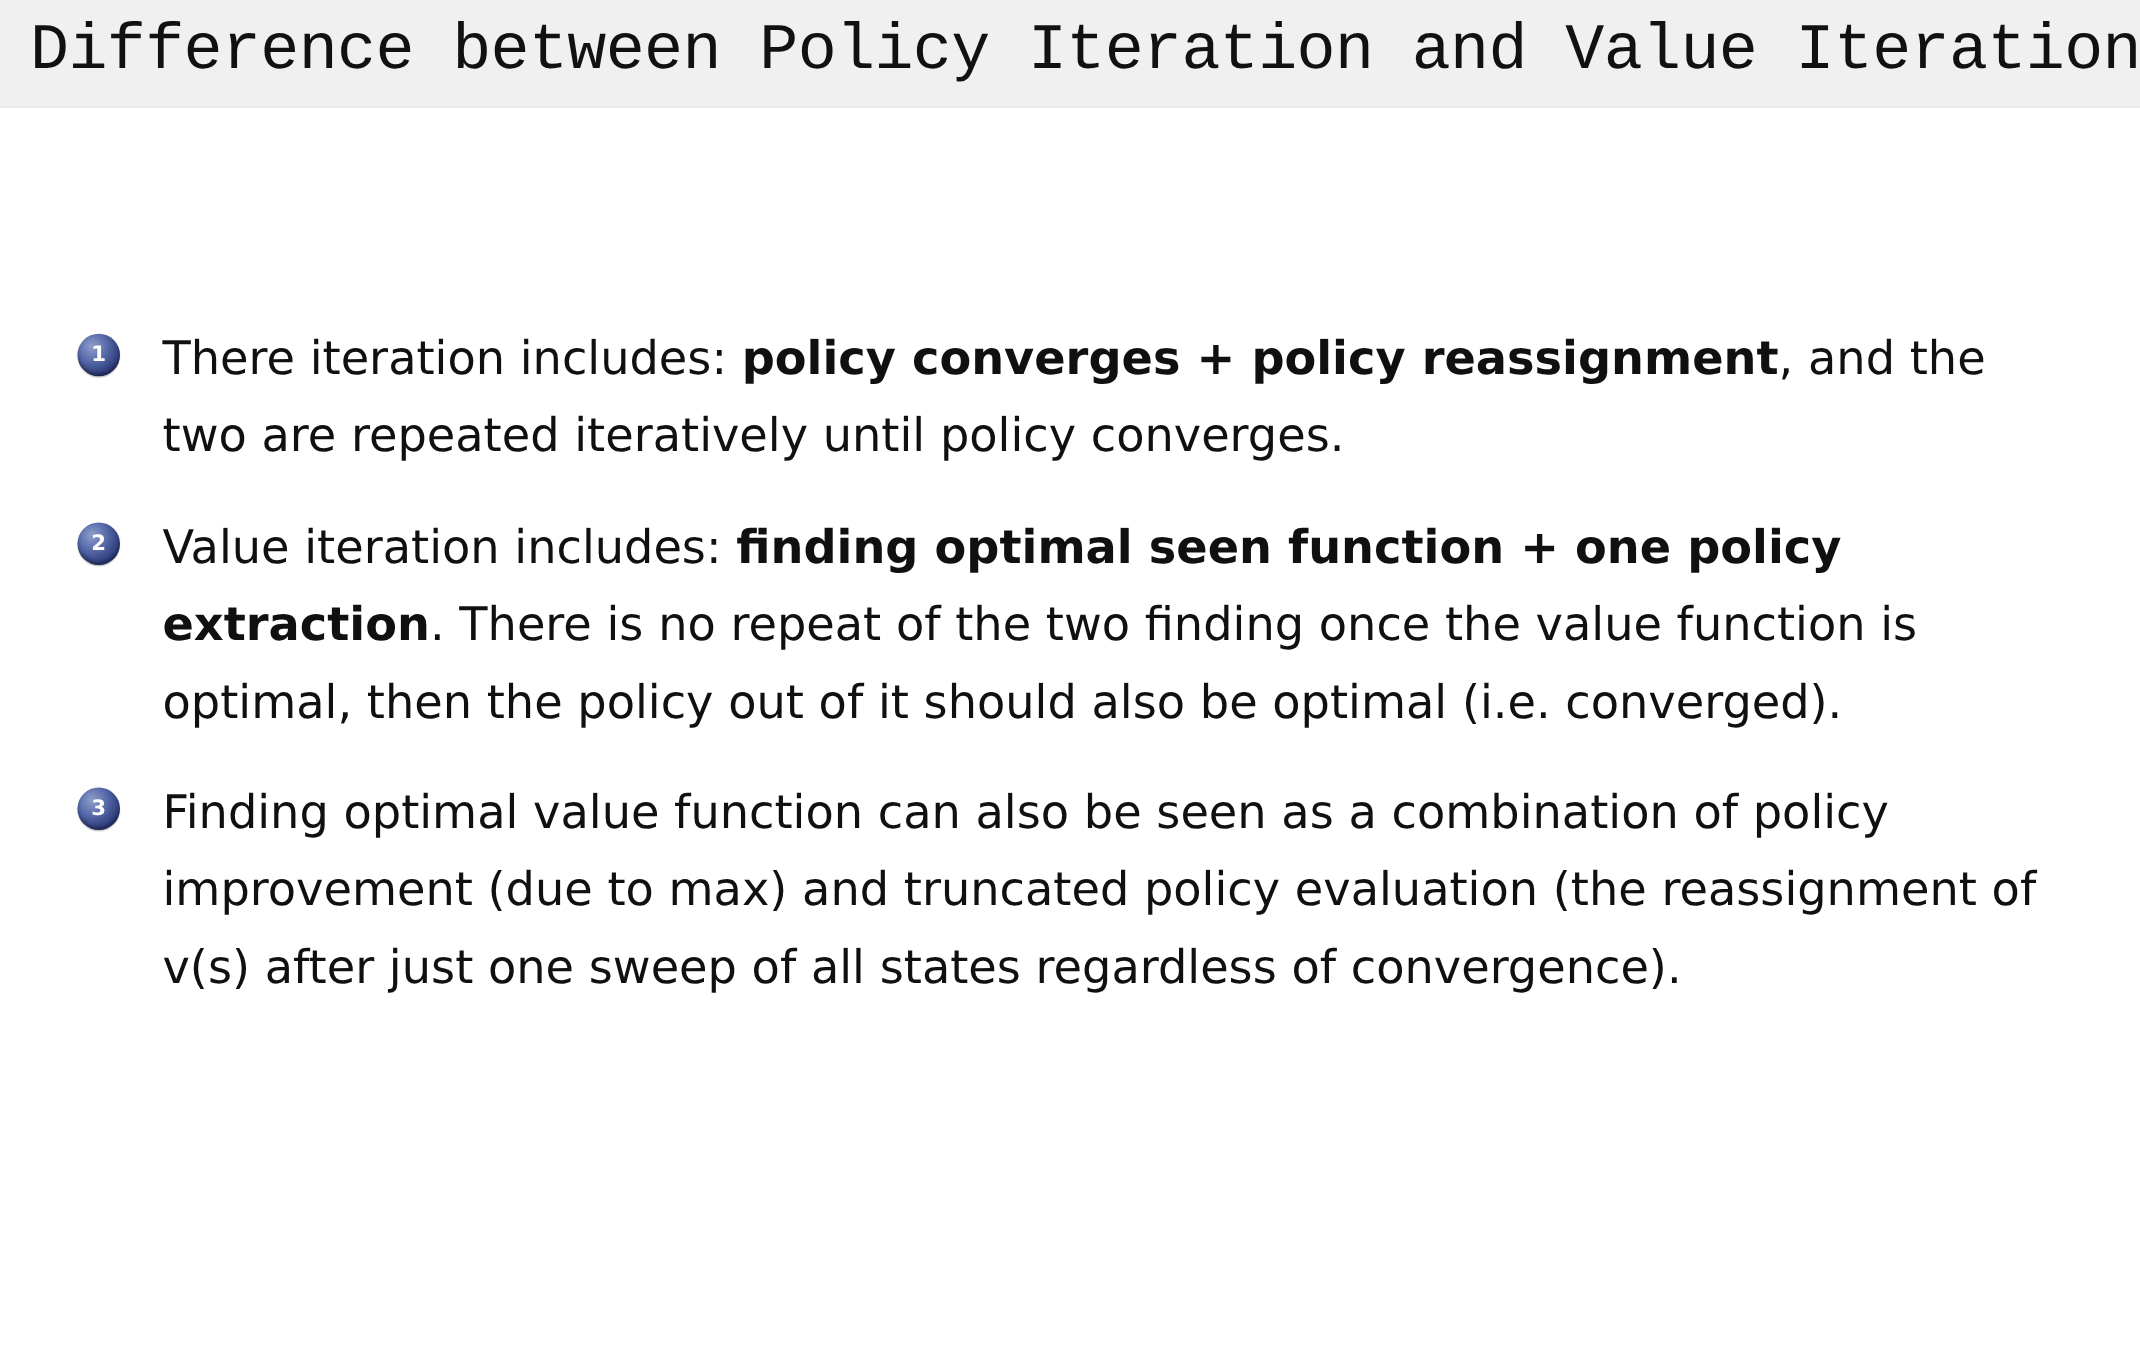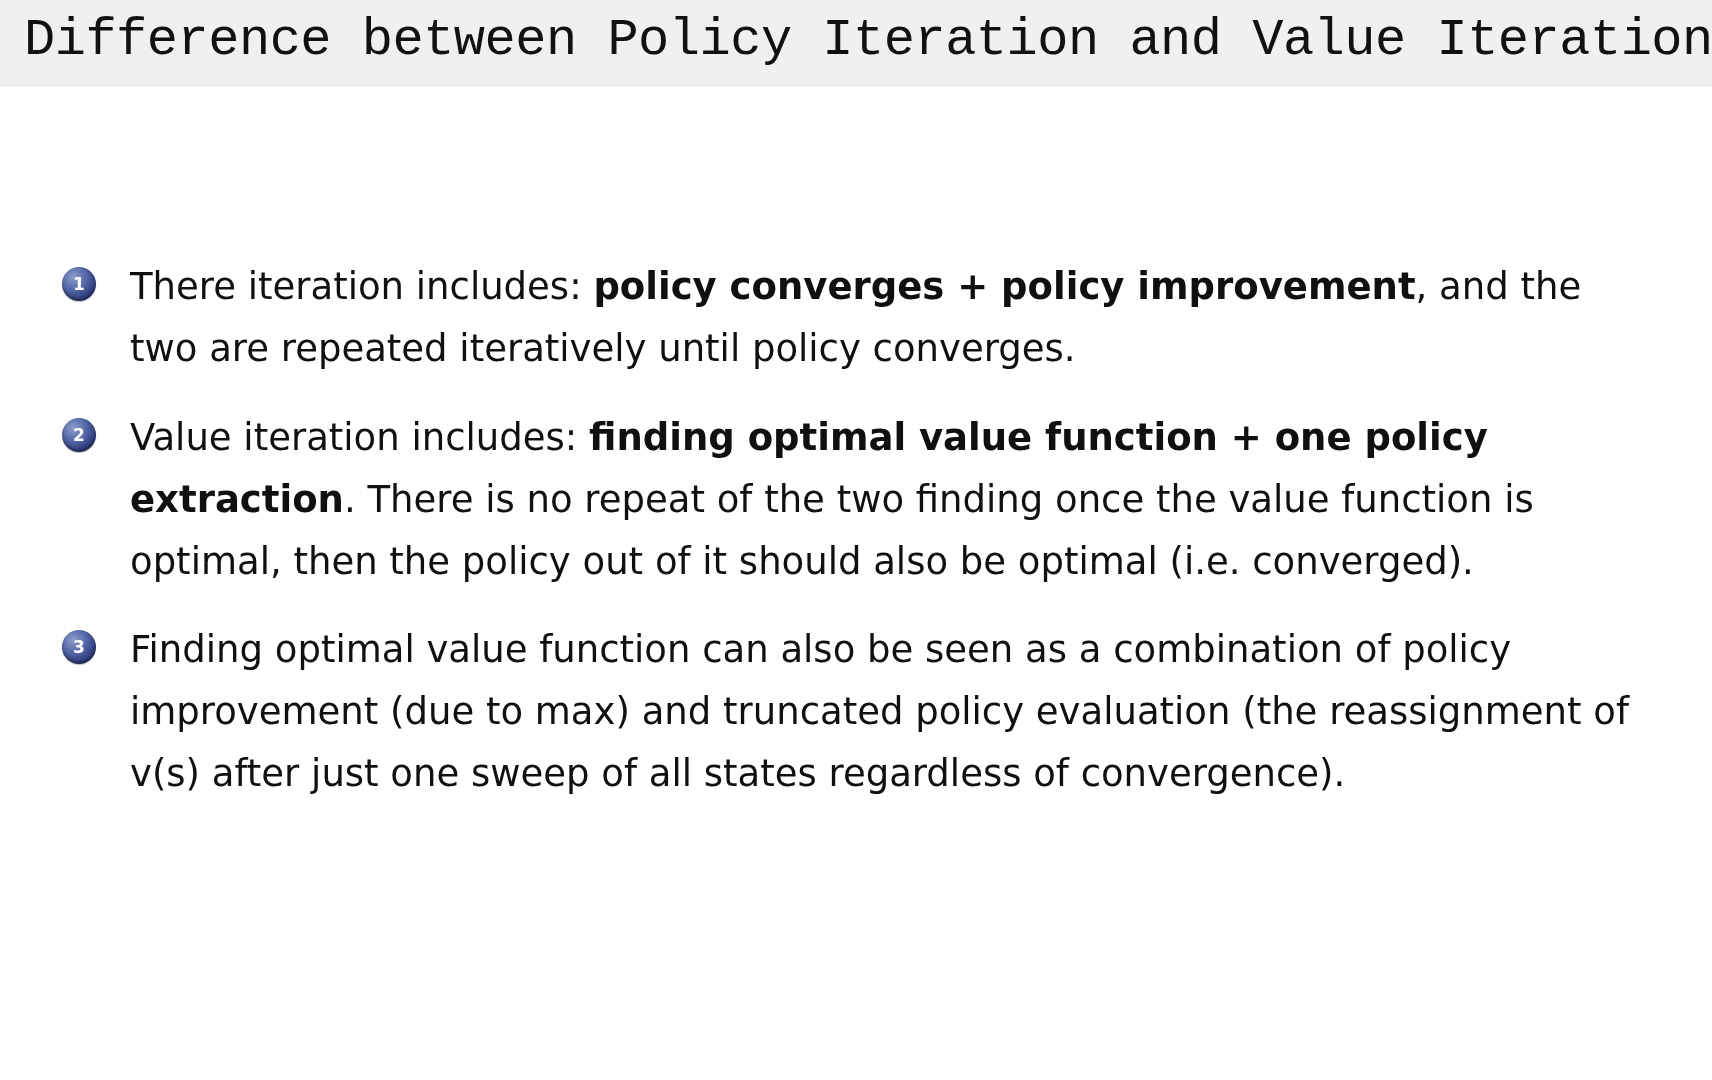--- a/index.html
+++ b/index.html
@@ -84,26 +84,26 @@
 
   <div class="title-bar">
     <div class="slide-title">Difference between Policy Iteration and Value Iteration</div>
   </div>
 
   <div class="body-area">
     <ol class="enum">
 
       <li>
         <span class="num-badge">1</span>
-        <span class="item-text"><span>There iteration includes: </span><b>policy converges</b><b> + </b><b>policy improvement</b><span>, and the two are repeated iteratively until policy converges.</span></span>
+        <span class="item-text"><span>There iteration includes: </span><b>policy converges</b><b> + </b><b>policy reassignment</b><span>, and the two are repeated iteratively until policy converges.</span></span>
       </li>
 
       <li>
         <span class="num-badge">2</span>
-        <span class="item-text"><span>Value iteration includes: </span><b>finding optimal value function</b><b> + </b><b>one policy extraction</b><span>. There is no repeat of the two finding once the value function is optimal, then the policy out of it should also be optimal (i.e. converged).</span></span>
+        <span class="item-text"><span>Value iteration includes: </span><b>finding optimal seen function</b><b> + </b><b>one policy extraction</b><span>. There is no repeat of the two finding once the value function is optimal, then the policy out of it should also be optimal (i.e. converged).</span></span>
       </li>
 
       <li>
         <span class="num-badge">3</span>
         <span class="item-text"><span>Finding optimal value function can also be seen as a combination of policy improvement (due to max) and truncated policy evaluation (the reassignment of v(s) after just one sweep of all states regardless of convergence).</span></span>
       </li>
 
     </ol>
   </div>
 

